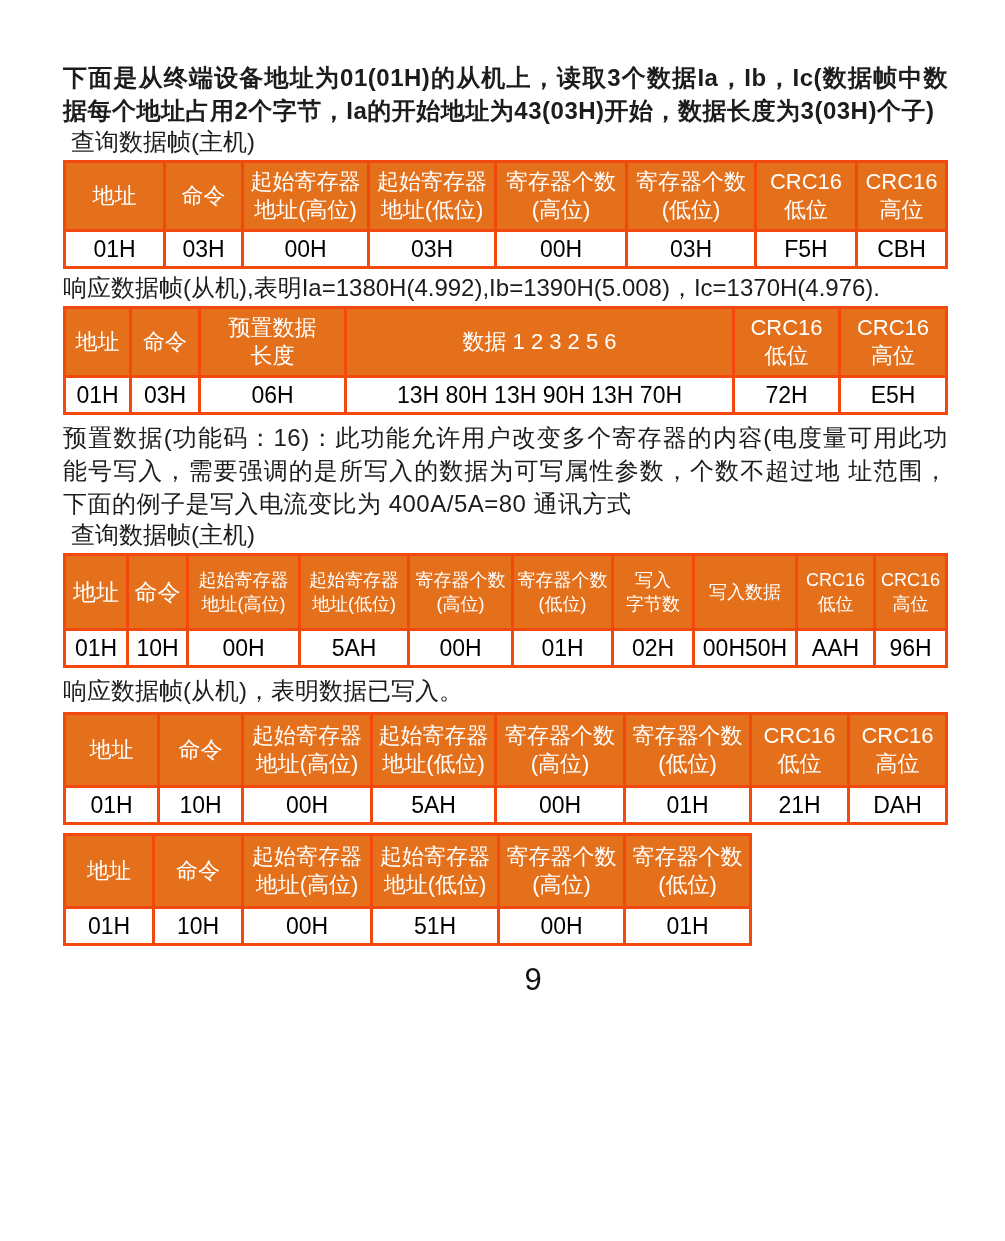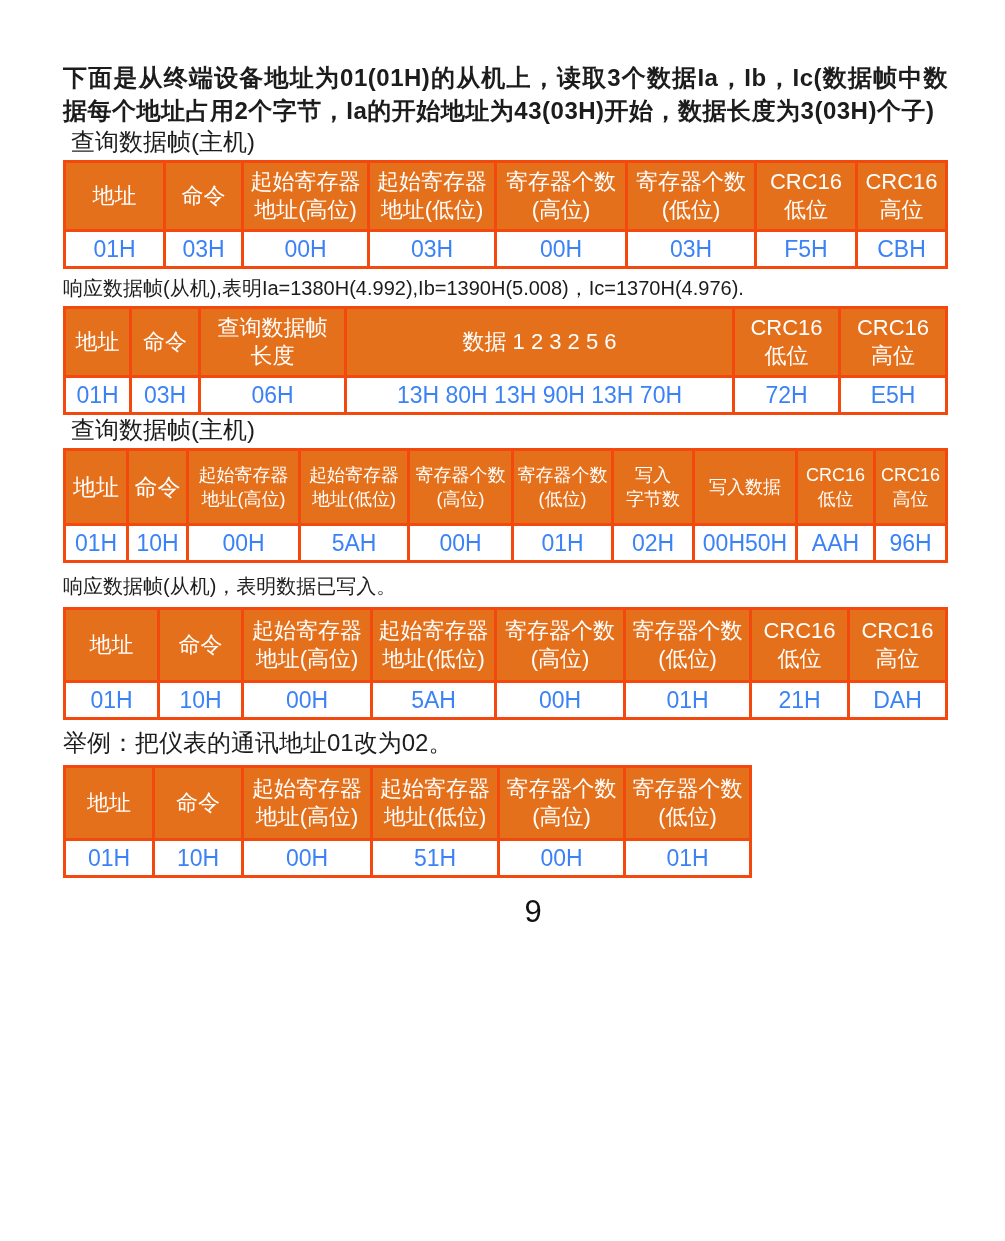--- a/index.html
+++ b/index.html
@@ -7,37 +7,37 @@
     width:1005px;height:1241px;background:#ffffff;
     font-family:"Liberation Sans","DejaVu Sans",sans-serif;
     color:#1c1c1c;position:relative;overflow:hidden;
   }
   .page{padding:56px 57px 0 63px;}
   p.body-text{
     margin:0;font-size:24px;line-height:33px;letter-spacing:0.5px;
     text-align:justify;
   }
   .frame-label{margin:1px 0 0 8px;font-size:24px;line-height:28px;}
-  .resp-line{margin:4px 0 0 0;font-size:20px;line-height:30px;}
+  .resp-line{margin:4px 0 0 0;font-size:24px;line-height:30px;}
   table.frame-table{
     border-collapse:collapse;table-layout:fixed;
     margin-top:4px;
     padding-left:37px;
   }
   table.frame-table th,table.frame-table td{
     border:3px solid var(--bdr);
     text-align:center;vertical-align:middle;
     white-space:pre-line;overflow:hidden;padding:2px 1px;
   }
   table.frame-table th{
     background:var(--hdr);color:#ffffff;font-weight:normal;
     font-size:22px;line-height:28px;height:62px;
   }
   table.frame-table td{
-    background:#ffffff;color:#3b82f6;font-size:23px;line-height:27px;height:30px;
+    background:#ffffff;color:#000000;font-size:23px;line-height:27px;height:30px;
   }
   table.t3 th{font-size:18px;line-height:24px;height:68px;}
   table.t3 th.lg{font-size:23px;}
   table.t4 th,table.t5 th{height:66px;}
   table.t6 td{height:38px;}
   .page-number{
     margin-top:16px;text-align:center;font-size:31px;line-height:36px;
     padding-left:55px;color:#111;
   }
 </style>
@@ -100,39 +100,40 @@
         <col style="width:69px">
         <col style="width:146px">
       <col style="width:388px">
         <col style="width:106px">
         <col style="width:107px">
     </colgroup>
     <tbody>
         <tr>
       <th>地址</th>
       <th>命令</th>
-      <th>查询数据帧
+      <th>预置数据
 长度</th>
       <th>数据 1 2 3 2 5 6</th>
       <th>CRC16
 低位</th>
       <th>CRC16
 高位</th>
     </tr>
     <tr>
       <td>01H</td>
       <td>03H</td>
       <td>06H</td>
       <td>13H 80H 13H 90H 13H 70H</td>
       <td>72H</td>
       <td>E5H</td>
     </tr>
   </tbody>
     </table>
 
+  <p class="body-text" style="margin-top:6px;">预置数据(功能码：16)：此功能允许用户改变多个寄存器的内容(电度量可用此功能号写入，需要强调的是所写入的数据为可写属性参数，个数不超过地 址范围，下面的例子是写入电流变比为 400A/5A=80 通讯方式</p>
 
   <div class="frame-label">查询数据帧(主机)</div>
 
   <table class="frame-table t3">
     <colgroup>
       <col style="width:63px">
         <col style="width:60px">
         <col style="width:112px">
         <col style="width:109px">
       <col style="width:104px">
@@ -213,21 +214,20 @@
       <td>00H</td>
       <td>5AH</td>
       <td>00H</td>
       <td>01H</td>
       <td>21H</td>
       <td>DAH</td>
     </tr>
   </tbody>
     </table>
 
-  <div class="frame-label" style="margin-top:9px;margin-left:0;">举例：把仪表的通讯地址01改为02。</div>
 
   <table class="frame-table t5" style="margin-top:8px;">
     <colgroup>
       <col style="width:89px">
         <col style="width:89px">
         <col style="width:129px">
       <col style="width:127px">
         <col style="width:126px">
         <col style="width:126px">
     </colgroup>

